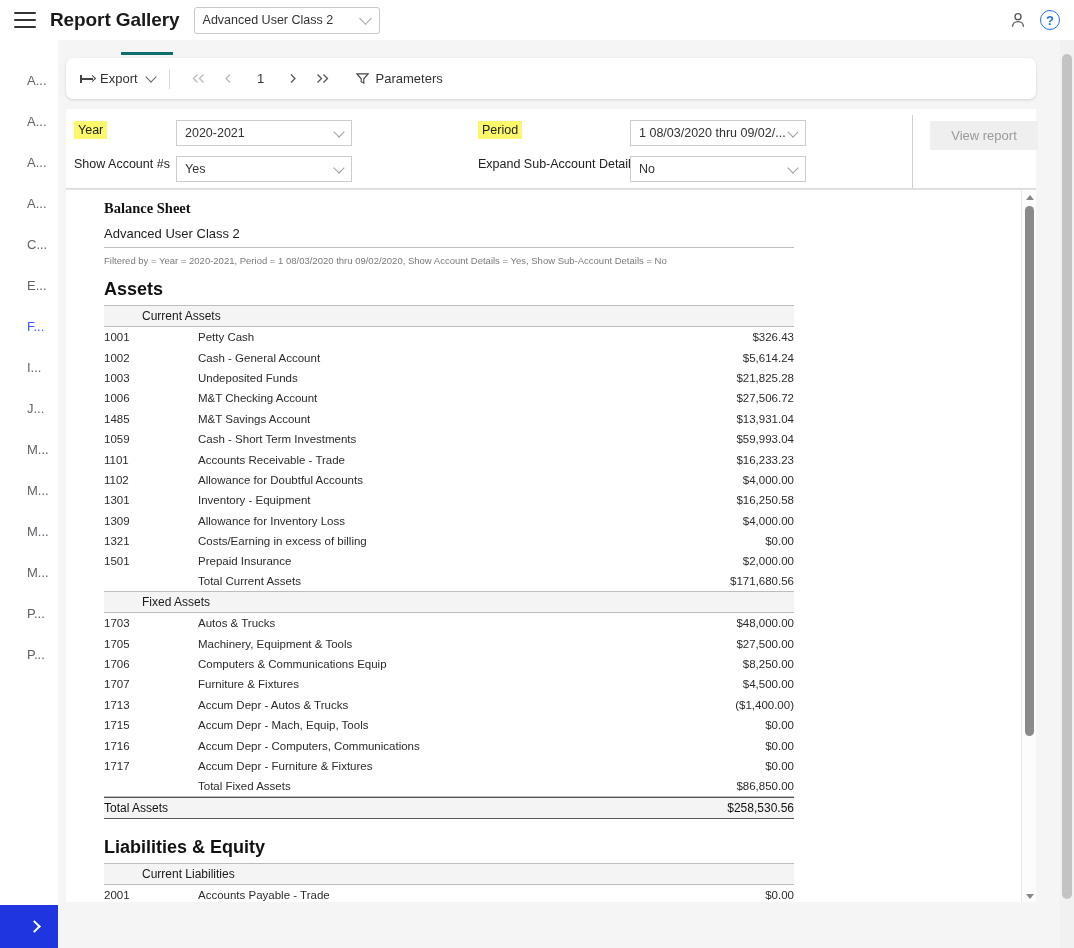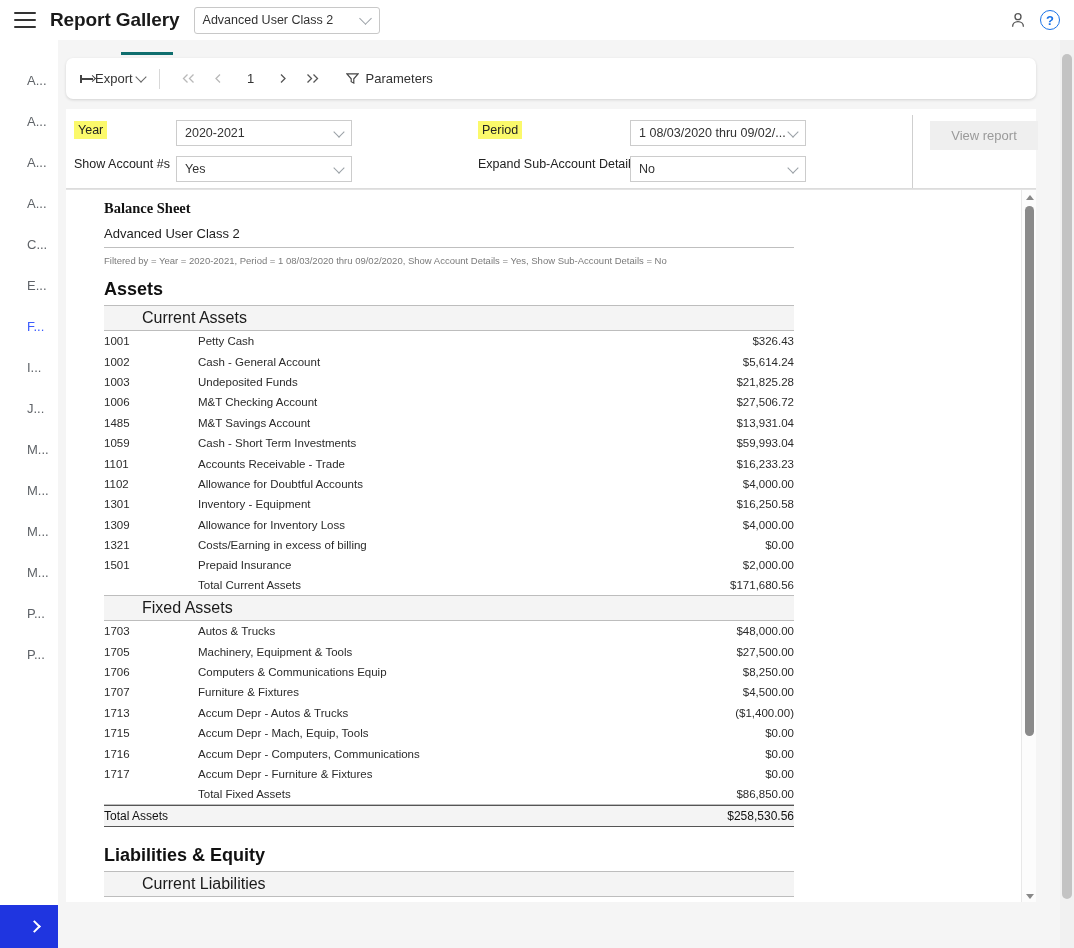--- a/index.html
+++ b/index.html
@@ -94,21 +94,21 @@
     width: 52px; height: 3px; background: #0f6e6e;
   }
   .toolbar {
     background: #ffffff; border-radius: 7px;
     height: 41px; width: 970px;
     box-shadow: 0 1px 3px rgba(0,0,0,0.14);
     display: flex; align-items: center; padding: 0 14px;
     font-size: 13px; color: #333;
   }
   .tb-item { display: flex; align-items: center; cursor: pointer; color:#333; }
-  .export-item { }
+  .export-item { gap: 5px; }
   .export-arrow {
     display:inline-block; width: 15px; height: 9px; position: relative;
   }
   .export-arrow::before {
     content:''; position:absolute; left:0; top:1px; width:1.6px; height:8px; background:#444;
   }
   .export-arrow::after {
     content:''; position:absolute; left:2px; top:4px; width:11px; height:1.6px; background:#444;
   }
   .export-arrow i {
@@ -180,21 +180,21 @@
   }
   .rpt-sub { font-size: 13px; color:#222; margin: 0 0 6px 38px; }
   .rpt-rule { height:1px; background:#bfbfbf; margin: 6px 38px 7px 38px; width: 690px; }
   .rpt-filter { font-size: 9.5px; color:#7a7a7a; margin: 0 0 13px 38px; }
 
   .sec-head {
     font-size: 18px; font-weight: bold; color:#111;
     margin: 0 0 5px 38px;
   }
   .sub-head {
-    font-size: 16px; color:#1a1a1a; background:#f4f4f4;
+    font-size: 12px; color:#1a1a1a; background:#f4f4f4;
     border-top:1px solid #bdbdbd; border-bottom:1px solid #bdbdbd;
     padding: 3px 0 3px 38px; width: 690px; margin-left: 38px;
   }
   .grid { margin-left: 38px; width: 690px; }
   .row {
     display:flex; align-items:center; height: 20.4px;
     font-size: 11.5px; color: #2b2b2b;
   }
   .c-acct { width: 94px; flex: none; }
   .c-name { flex: 1; }

